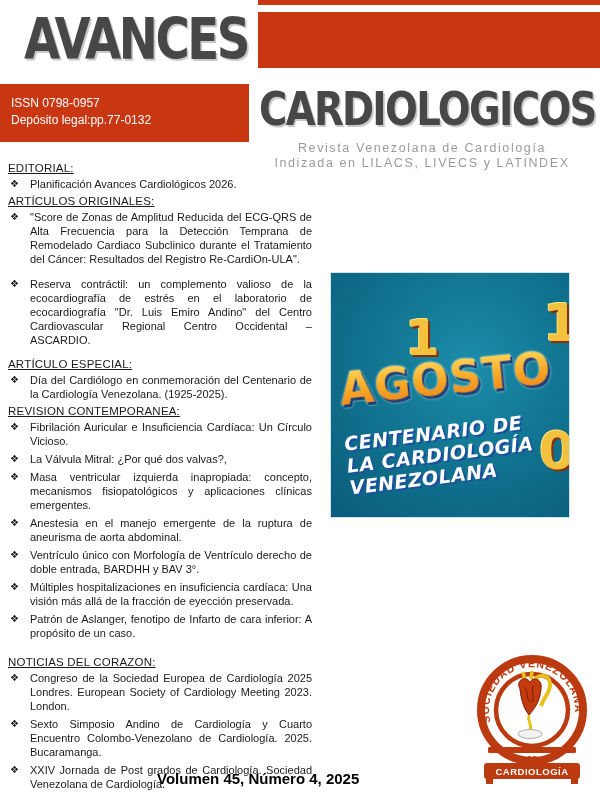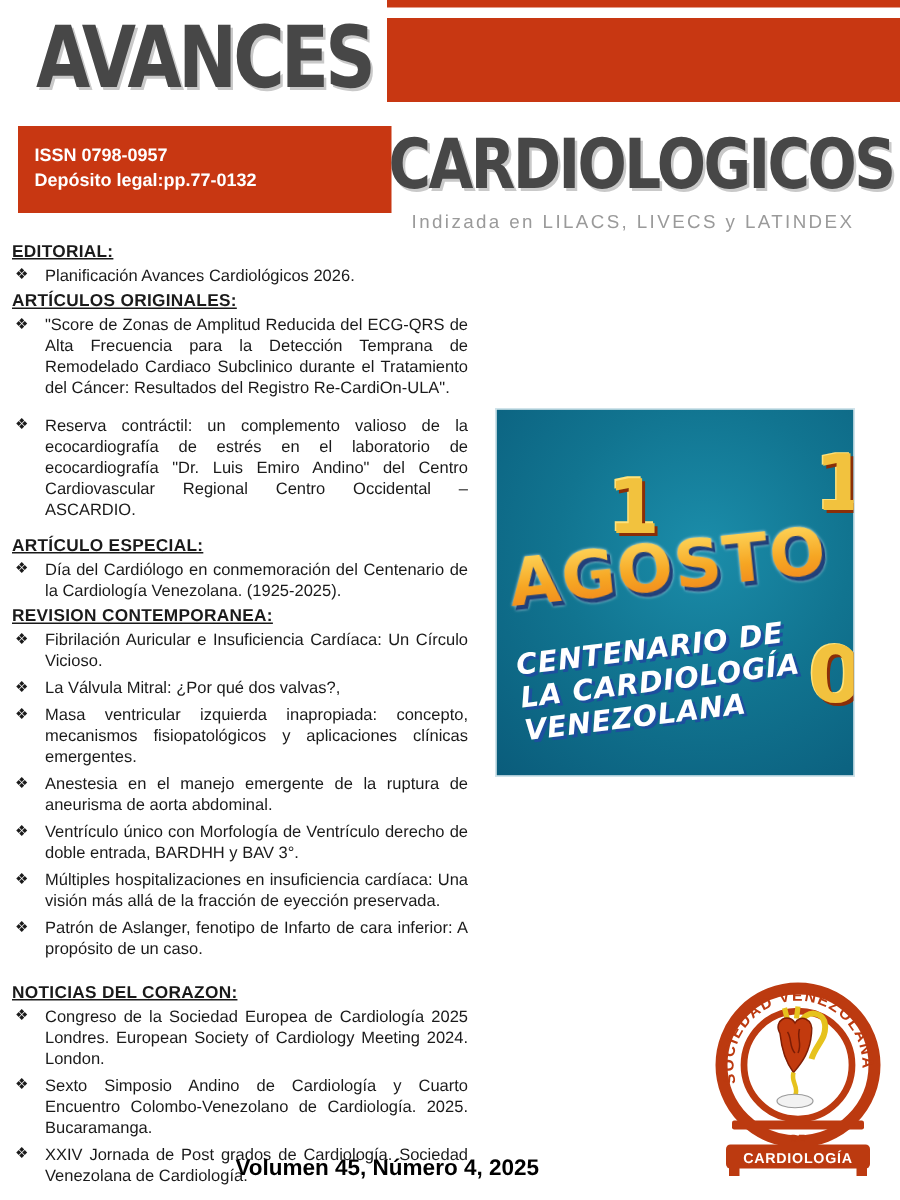--- a/index.html
+++ b/index.html
@@ -6,32 +6,32 @@
   body{width:600px;height:800px;position:relative;background:#ffffff;overflow:hidden;
        font-family:"Liberation Sans",sans-serif;color:#1a1a1a;}
   .abs{position:absolute;}
 
   
   .top-strip{left:258px;top:0;width:342px;height:5px;background:#C83712;}
   .title-avances{left:24px;top:8px;font-family:"DejaVu Sans",sans-serif;font-weight:bold;
       font-size:57px;line-height:62px;color:#474747;letter-spacing:-3px;
       transform:scaleX(.82);transform-origin:left top;text-shadow:2px 2px 0 #c9c9c9;}
   .red-block{left:258px;top:12px;width:342px;height:56px;background:#C83712;}
-  .issn-band{left:12px;top:84px;width:249px;height:58px;background:#C83712;
-      color:#ffffff;font-weight:bold;font-size:12px;line-height:17px;padding:11px 0 0 11px;
+  .issn-band{left:0;top:84px;width:249px;height:58px;background:#C83712;
+      color:#ffffff;font-weight:normal;font-size:12px;line-height:17px;padding:11px 0 0 11px;
       box-sizing:border-box;}
   .title-cardio{left:259px;top:80px;font-family:"DejaVu Sans",sans-serif;font-weight:bold;
       font-size:46px;line-height:58px;color:#474747;letter-spacing:-2px;
       transform:scaleX(.84);transform-origin:left top;text-shadow:2px 2px 0 #c9c9c9;}
   .subtitle{left:248px;top:141px;width:348px;text-align:center;color:#9a9a9a;
       font-size:12.5px;line-height:15px;letter-spacing:1.6px;}
 
   
   .toc{left:8px;top:162px;width:304px;}
-  .toc-heading{font-size:11.5px;font-weight:bold;text-decoration:underline;
+  .toc-heading{font-size:11.5px;font-weight:normal;text-decoration:underline;
       margin:1px 0 3px 0;letter-spacing:.2px;}
   .toc-section:first-child .toc-heading{margin-top:0;}
   .toc-section:nth-child(2) .toc-item{margin-bottom:11px;}
   .toc-section:nth-child(6){margin-top:16px;}
   .toc-item{display:flex;margin:0 0 4px 0;}
   .toc-bullet{flex:0 0 20px;font-size:10px;line-height:14px;padding-left:2px;}
   .toc-text{flex:1;font-size:11px;line-height:14px;text-align:justify;}
 
   
   .poster{left:330px;top:272px;width:240px;height:246px;overflow:hidden;
@@ -64,20 +64,21 @@
 
 <div class="abs top-strip"></div>
 <div class="abs title-avances">AVANCES</div>
 <div class="abs red-block"></div>
 <div class="abs issn-band">
   <div>ISSN 0798-0957</div>
   <div>Depósito legal:pp.77-0132</div>
 </div>
 <div class="abs title-cardio">CARDIOLOGICOS</div>
 <div class="abs subtitle">
+  <div>Revista Venezolana de Cardiología</div>
   <div>Indizada en LILACS, LIVECS y LATINDEX</div>
 </div>
 
 <div class="abs toc" id="toc">
     <div class="toc-section">
       <div class="toc-heading">EDITORIAL:</div>
       <div class="toc-item">
         <span class="toc-bullet">❖</span>
         <span class="toc-text">Planificación Avances Cardiológicos 2026.</span>
       </div>
@@ -130,21 +131,21 @@
       </div>
       <div class="toc-item">
         <span class="toc-bullet">❖</span>
         <span class="toc-text">Patrón de Aslanger, fenotipo de Infarto de cara inferior: A propósito de un caso.</span>
       </div>
     </div>
     <div class="toc-section">
       <div class="toc-heading">NOTICIAS DEL CORAZON:</div>
       <div class="toc-item">
         <span class="toc-bullet">❖</span>
-        <span class="toc-text">Congreso de la Sociedad Europea de Cardiología 2025 Londres. European Society of Cardiology Meeting 2024. London.</span>
+        <span class="toc-text">Congreso de la Sociedad Europea de Cardiología 2025 Londres. European Society of Cardiology Meeting 2023. London.</span>
       </div>
       <div class="toc-item">
         <span class="toc-bullet">❖</span>
         <span class="toc-text">Sexto Simposio Andino de Cardiología y Cuarto Encuentro Colombo-Venezolano de Cardiología. 2025. Bucaramanga.</span>
       </div>
       <div class="toc-item">
         <span class="toc-bullet">❖</span>
         <span class="toc-text">XXIV Jornada de Post grados  de Cardiología. Sociedad Venezolana de Cardiología.</span>
       </div>
     </div>

